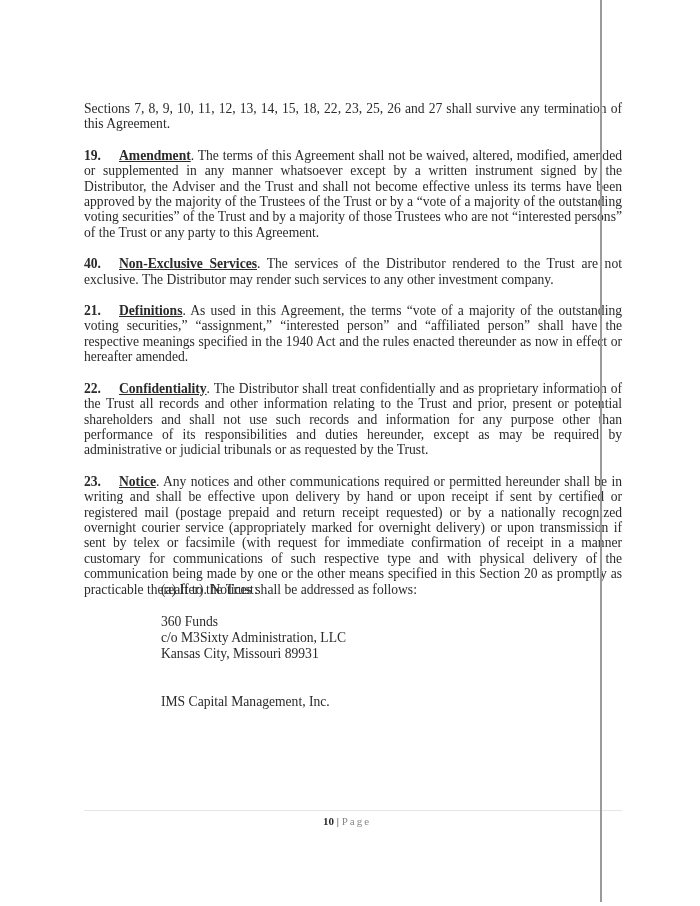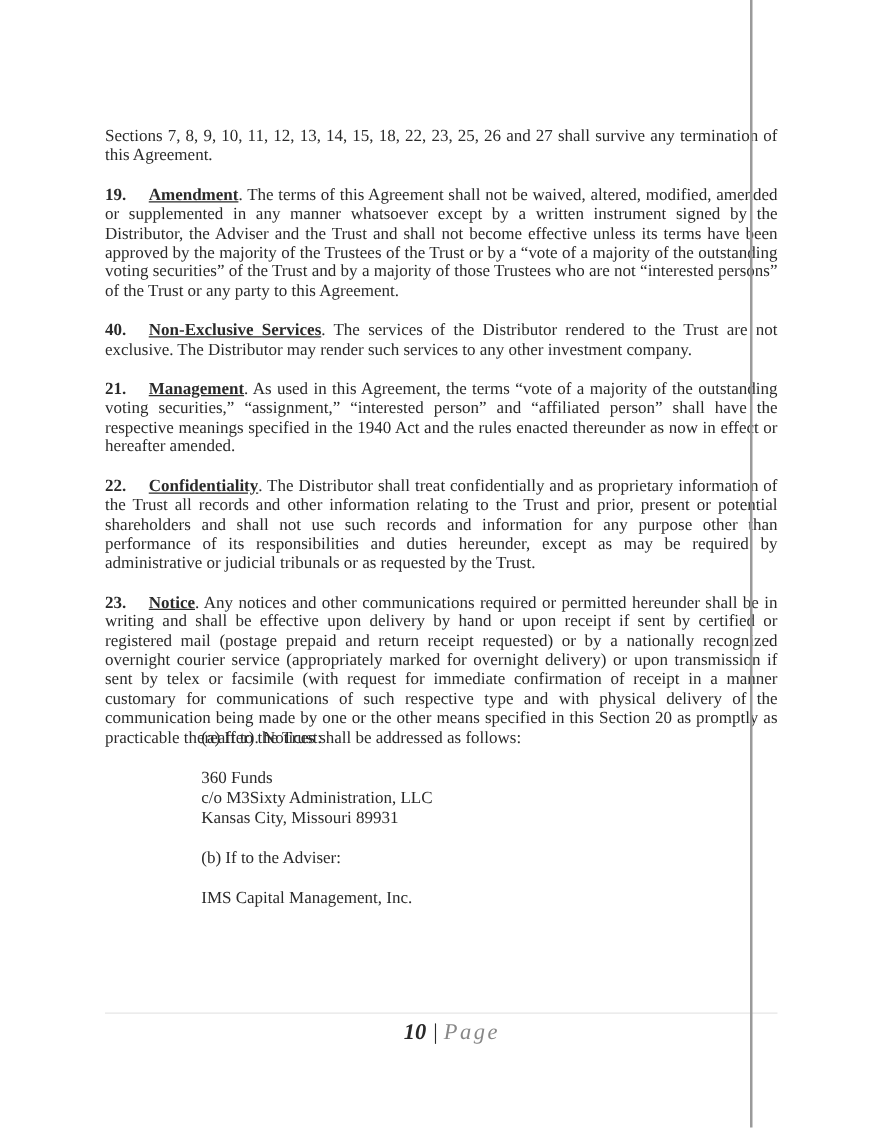--- a/index.html
+++ b/index.html
@@ -12,61 +12,60 @@
     position: absolute; left: 84px; width: 538px; top: 101px;
     font-size: 13.6px; line-height: 15.4px; text-align: justify;
   }
   .para { margin: 0 0 16px 0; }
   .sec-num { font-weight: bold; display: inline-block; width: 35px; }
   .sec-title { font-weight: bold; text-decoration: underline; }
   .address { position: absolute; left: 161px; top: 582px; font-size: 13.6px; line-height: 16px; }
   .address .line { display: block; }
   .address .gap { height: 16px; }
   .footer-rule { position: absolute; left: 84px; top: 810px; width: 538px; height: 1px; background: #e6e6e6; }
-  .footer { position: absolute; left: 323px; top: 815px; font-size: 18px; font-style: italic; }
+  .footer { position: absolute; left: 323px; top: 815px; font-size: 11px; }
   .footer .pnum { font-weight: bold; }
   .footer .plabel { color: #888; letter-spacing: 2px; }
   .vline { position: absolute; left: 600px; top: 0; width: 1.5px; height: 902px; background: #9a9a9a; }
 </style>
 </head>
 <body>
 
 <div class="page">
   <div class="body-text">
     <p class="para">Sections 7, 8, 9, 10, 11, 12, 13, 14, 15, 18, 22, 23, 25, 26 and 27 shall survive any termination of this Agreement.</p>
 
     <p class="para">
       <span class="sec-num">19.</span><span class="sec-title">Amendment</span><span>. The terms of this Agreement shall not be waived, altered, modified, amended or supplemented in any manner whatsoever except by a written instrument signed by the Distributor, the Adviser and the Trust and shall not become effective unless its terms have been approved by the majority of the Trustees of the Trust or by a “vote of a majority of the outstanding voting securities” of the Trust and by a majority of those Trustees who are not “interested persons” of the Trust or any party to this Agreement.</span>
     </p>
 
     <p class="para">
       <span class="sec-num">40.</span><span class="sec-title">Non-Exclusive Services</span><span>. The services of the Distributor rendered to the Trust are not exclusive. The Distributor may render such services to any other investment company.</span>
     </p>
 
     <p class="para">
-      <span class="sec-num">21.</span><span class="sec-title">Management</span><span>. As used in this Agreement, the terms “vote of a majority of the outstanding voting securities,” “assignment,” “interested person” and “affiliated person” shall have the respective meanings specified in the 1940 Act and the rules enacted thereunder as now in effect or hereafter amended.</span>
+      <span class="sec-num">21.</span><span class="sec-title">Definitions</span><span>. As used in this Agreement, the terms “vote of a majority of the outstanding voting securities,” “assignment,” “interested person” and “affiliated person” shall have the respective meanings specified in the 1940 Act and the rules enacted thereunder as now in effect or hereafter amended.</span>
     </p>
 
     <p class="para">
       <span class="sec-num">22.</span><span class="sec-title">Confidentiality</span><span>. The Distributor shall treat confidentially and as proprietary information of the Trust all records and other information relating to the Trust and prior, present or potential shareholders and shall not use such records and information for any purpose other than performance of its responsibilities and duties hereunder, except as may be required by administrative or judicial tribunals or as requested by the Trust.</span>
     </p>
 
     <p class="para">
       <span class="sec-num">23.</span><span class="sec-title">Notice</span><span>. Any notices and other communications required or permitted hereunder shall be in writing and shall be effective upon delivery by hand or upon receipt if sent by certified or registered mail (postage prepaid and return receipt requested) or by a nationally recognized overnight courier service (appropriately marked for overnight delivery) or upon transmission if sent by telex or facsimile (with request for immediate confirmation of receipt in a manner customary for communications of such respective type and with physical delivery of the communication being made by one or the other means specified in this Section 20 as promptly as practicable thereafter). Notices shall be addressed as follows:</span>
     </p>
   </div>
 
   <div class="address">
     <span class="line">(a) If to the Trust:</span>
     <div class="gap"></div>
     <span class="line">360 Funds</span>
     <span class="line">c/o M3Sixty Administration, LLC</span>
     <span class="line">Kansas City, Missouri 89931</span>
     <div class="gap"></div>
-    <span class="line">(b) If to the Adviser:</span>
     <div class="gap"></div>
     <span class="line">IMS Capital Management, Inc.</span>
   </div>
 
   <div class="footer-rule"></div>
   <div class="footer">
     <span class="pnum">10</span><span> | </span><span class="plabel">Page</span>
   </div>
 
   <div class="vline"></div>

